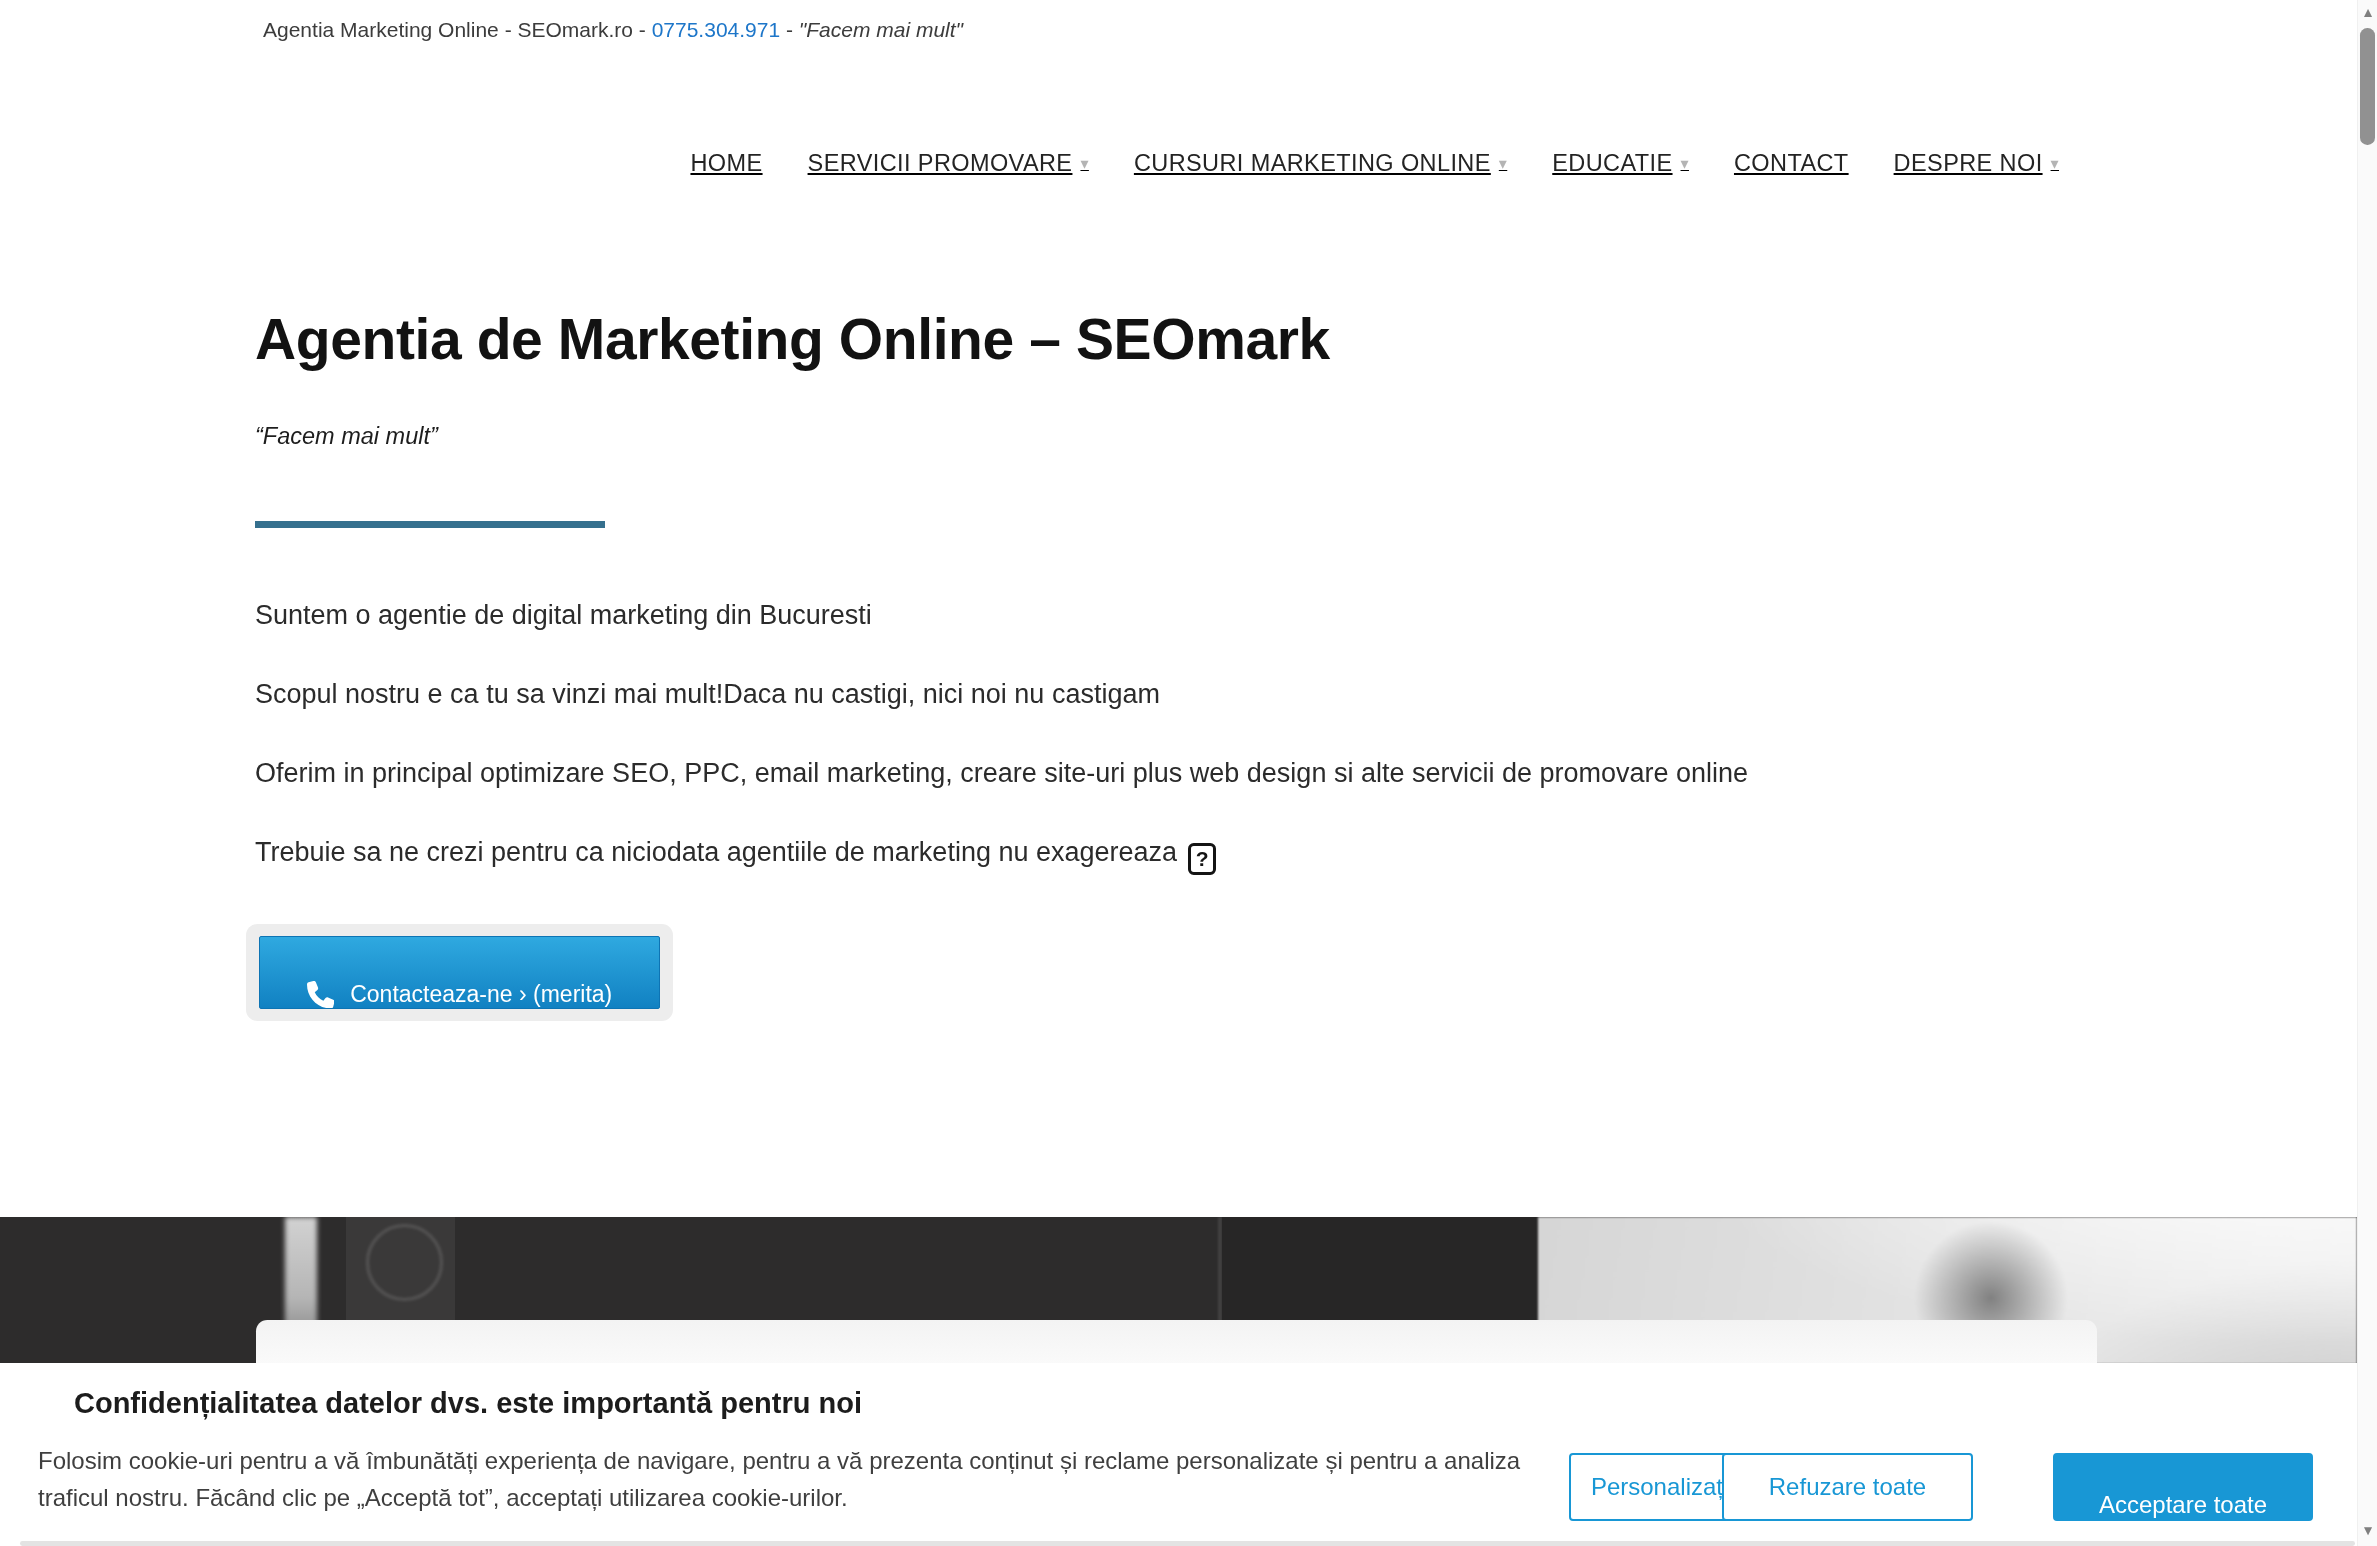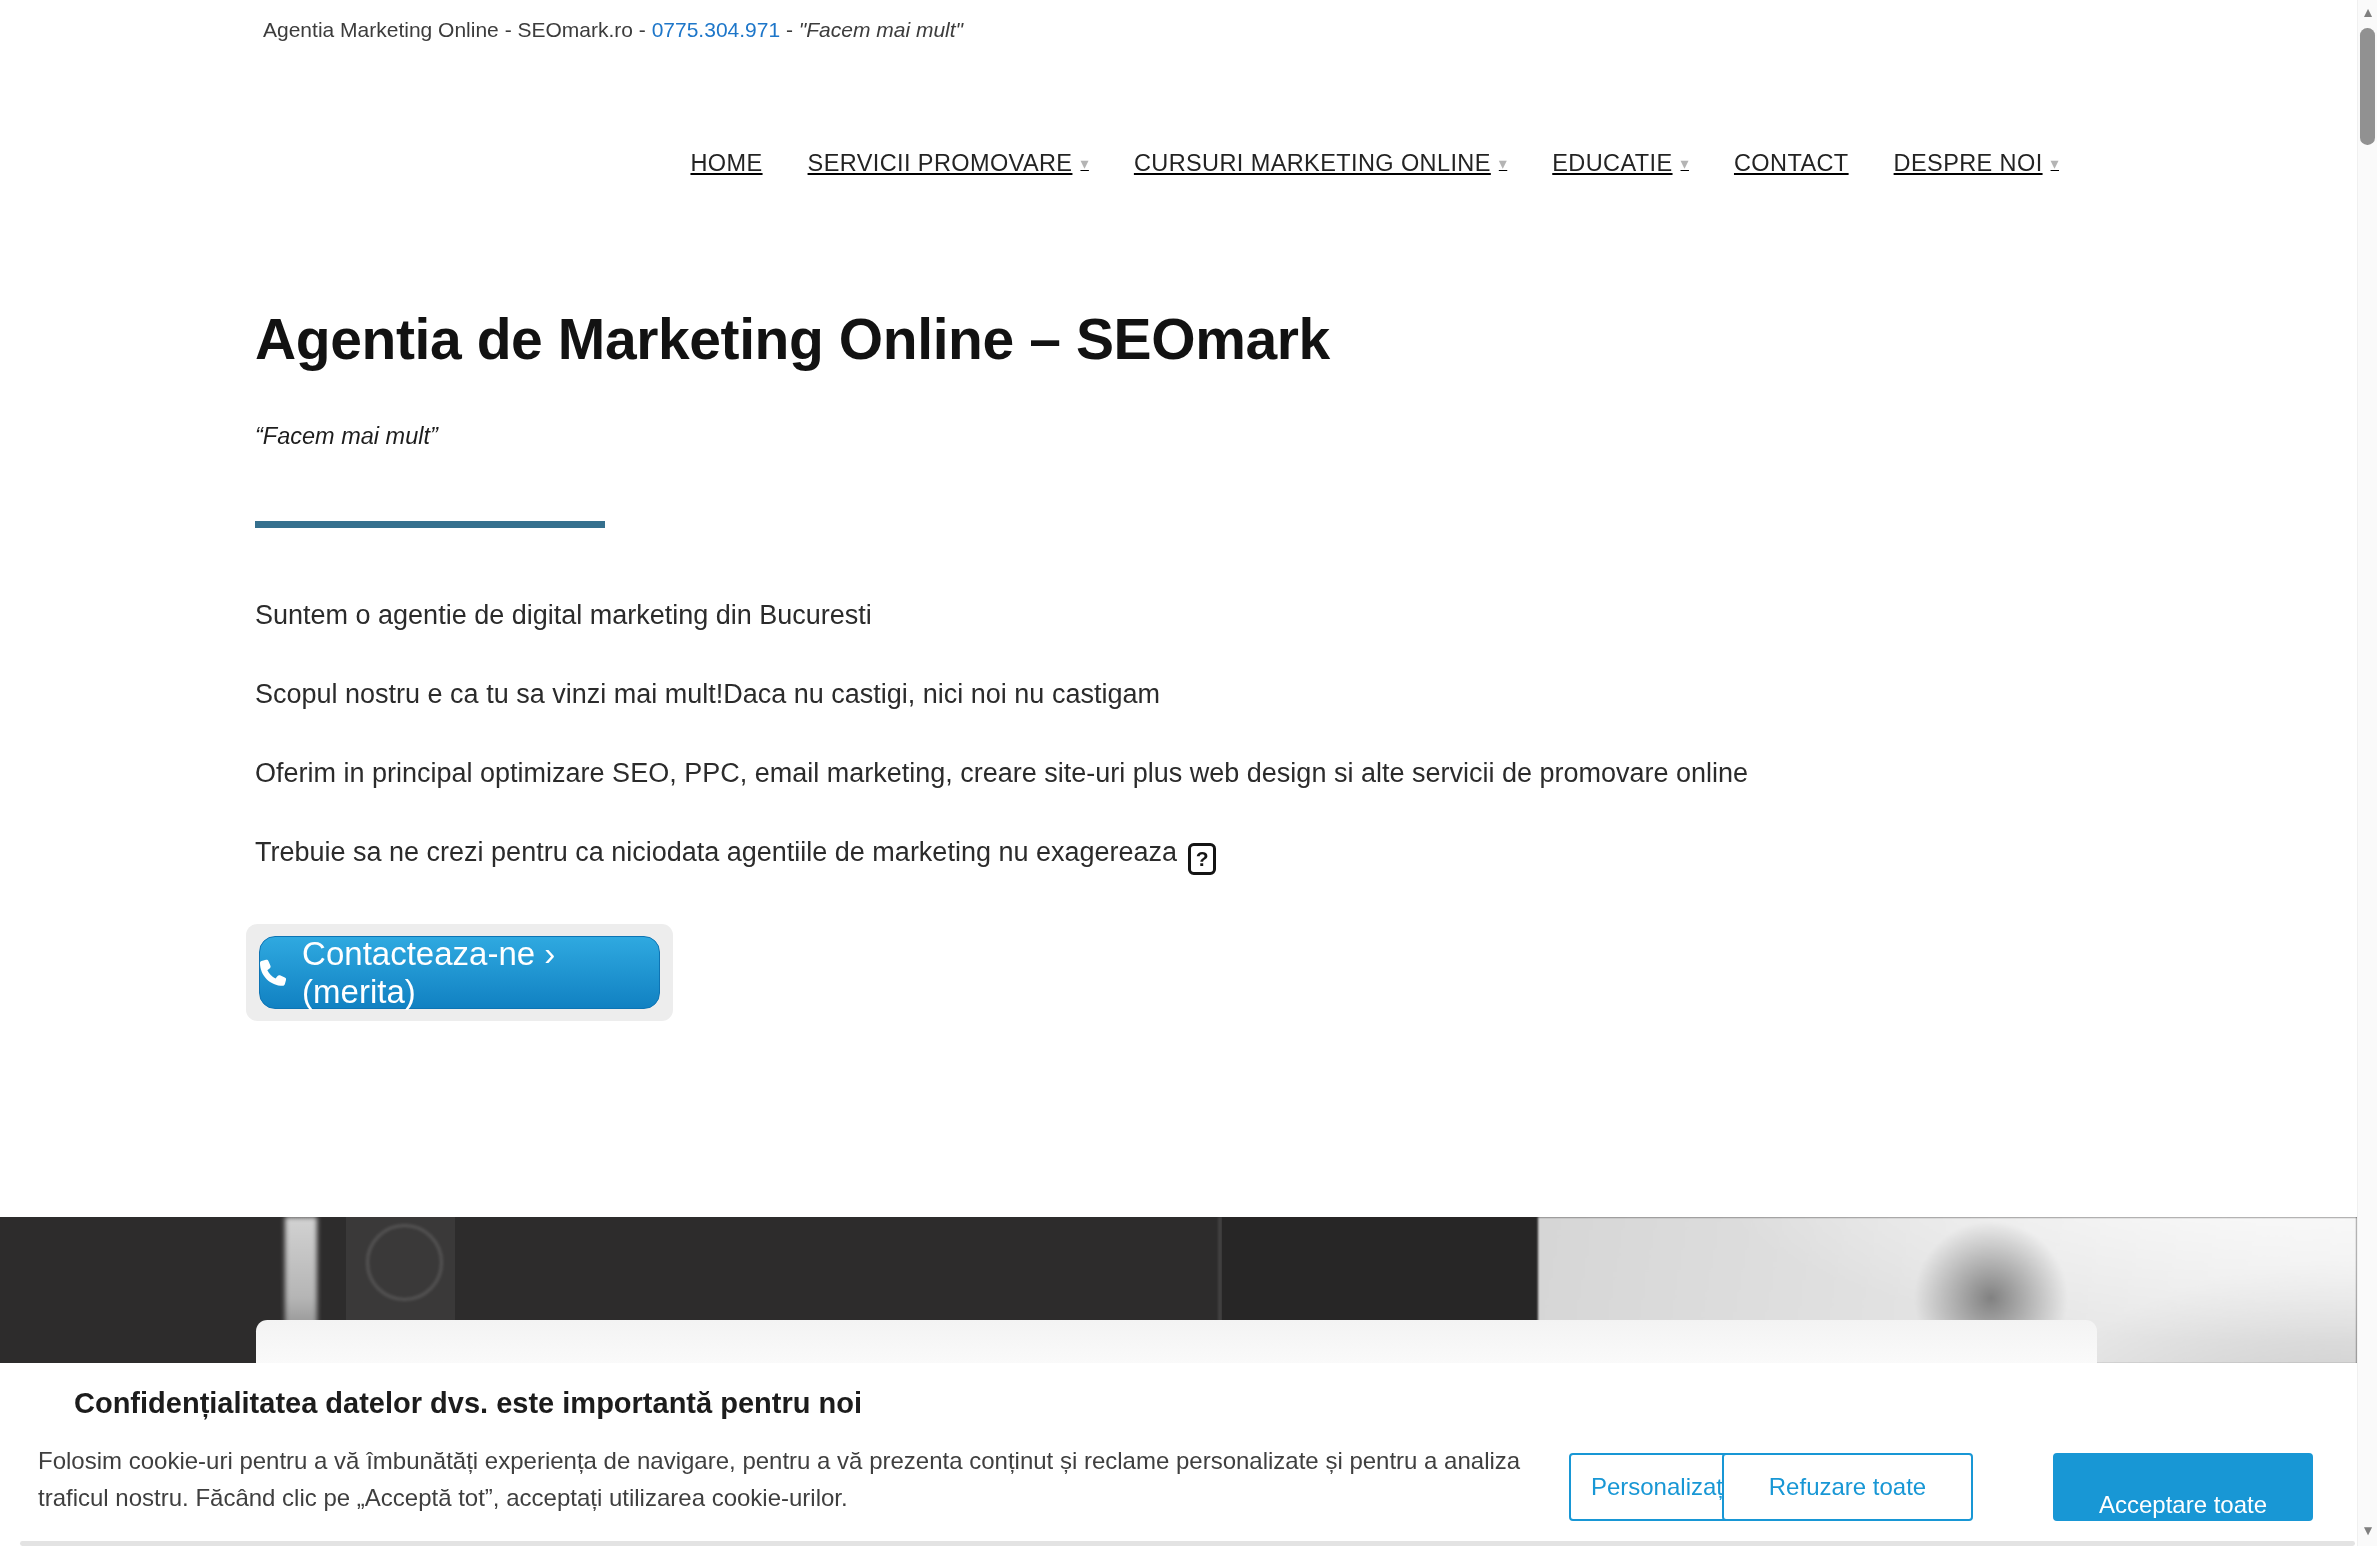--- a/index.html
+++ b/index.html
@@ -26,24 +26,24 @@
   .h1 { position:absolute; left:255px; top:306px; font-size:57px; font-weight:700; letter-spacing:-0.4px; color:#121212; white-space:nowrap; }
   .hero-tagline { position:absolute; left:255px; top:423px; font-size:23.5px; font-style:italic; font-weight:500; color:#1d1d1d; }
   .divider { position:absolute; left:255px; top:521px; width:350px; height:7.3px; background:#35708e; }
 
   .paras { position:absolute; left:255px; top:598px; font-size:27px; color:#2b2b2b; }
   .paras p { line-height:34px; margin-bottom:45px; white-space:nowrap; }
   .tofu { display:inline-flex; align-items:center; justify-content:center; width:27.5px; height:32px; border:3.2px solid #141414; border-radius:5.7px; font-size:21px; font-weight:700; color:#141414; margin-left:11.3px; vertical-align:-4.9px; }
 
   
   .cta-wrap { position:absolute; left:246px; top:924px; width:427px; height:97px; background:#ededed; border-radius:11.3px; }
-  .cta-btn { position:absolute; left:13px; top:12px; width:401px; height:73px; border-radius:16px;
+  .cta-btn { position:absolute; left:13px; top:12px; width:401px; height:73px; border-radius:2px;
              background:linear-gradient(#2fa9e0, #1181c2); border:0.8px solid #0d74b4;
-             display:flex; align-items:center; justify-content:center; gap:16px;
-             color:#ffffff; font-size:33px; cursor:pointer; }
+             display:flex; align-items:flex-end; justify-content:center; gap:16px;
+             color:#ffffff; font-size:23px; cursor:pointer; }
   .cta-btn svg { width:27.5px; height:27.5px; }
 
   
   .photo { position:absolute; left:0; top:1217px; width:2357px; height:147px; background:#2d2c2c; overflow:hidden; z-index:1; }
   .ph-stripe { position:absolute; left:285px; top:0; width:32px; height:100%;
                background:linear-gradient(#d2d2d2 0%, #b5b5b5 55%, #6f6f6f 100%); filter:blur(2.4px); }
   .ph-spine { position:absolute; left:346px; top:0; width:109px; height:100%; background:#3a3939; }
   .ph-emblem { position:absolute; left:366px; top:6.5px; width:77px; height:77px; border:3.2px solid rgba(255,255,255,0.14); border-radius:50%; filter:blur(1.6px); }
   .ph-edge { position:absolute; left:1218px; top:0; width:4px; height:100%; background:rgba(255,255,255,0.10); filter:blur(0.8px); }
   .ph-mid { position:absolute; left:1222px; top:0; width:316px; height:100%; background:#272626; }

